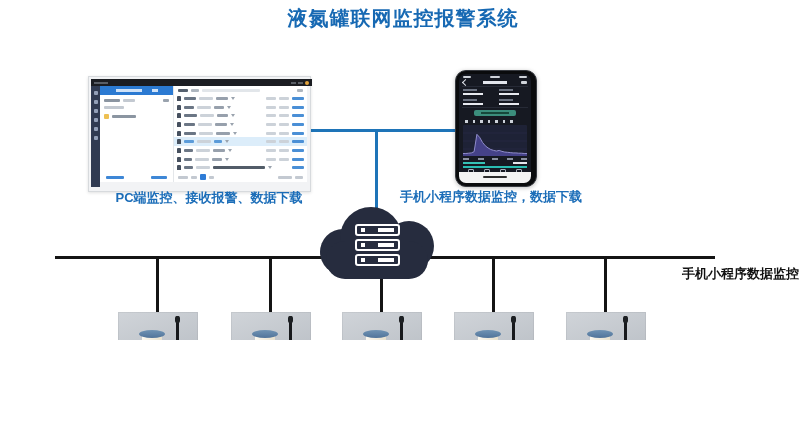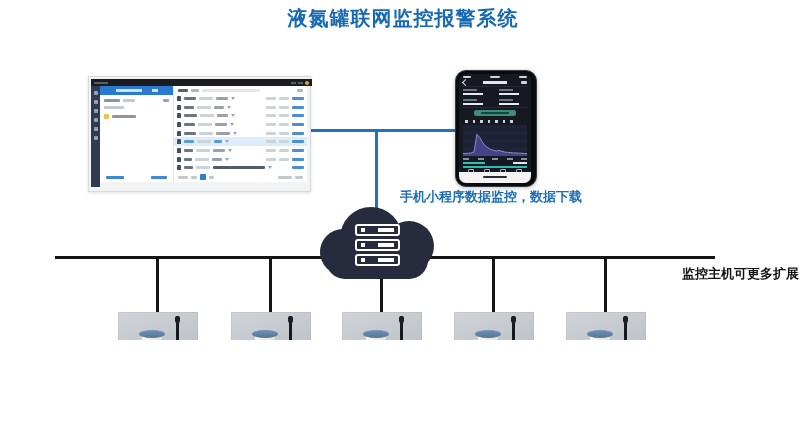--- a/index.html
+++ b/index.html
@@ -424,22 +424,23 @@
           <b></b>
           <s></s>
         </div>
       <div class="u">
           <b></b>
           <s></s>
         </div>
     </div>
   </div>
 
+  <div class="abs cap cap-pc">PC端监控、接收报警、数据下载</div>
   <div class="abs cap cap-phone">手机小程序数据监控，数据下载</div>
-  <div class="abs cap cap-expand">监控主机可更多扩展</div>
+  <div class="abs cap cap-expand">手机小程序数据监控</div>
 
   <div class="abs watermark"></div>
 
 <div class="tank" style="left: 118px;">
       <div class="antenna"></div>
       <div class="handle"></div>
       <div class="neck"></div>
       <div class="cap"></div>
       <div class="dewar"></div>
       <div class="device">

